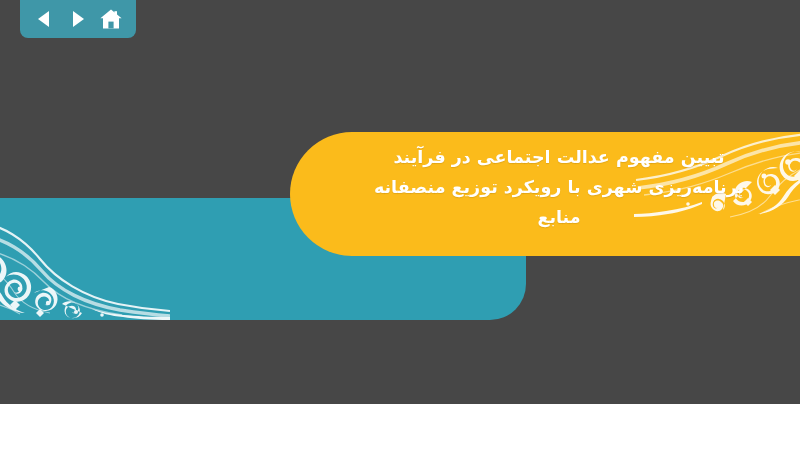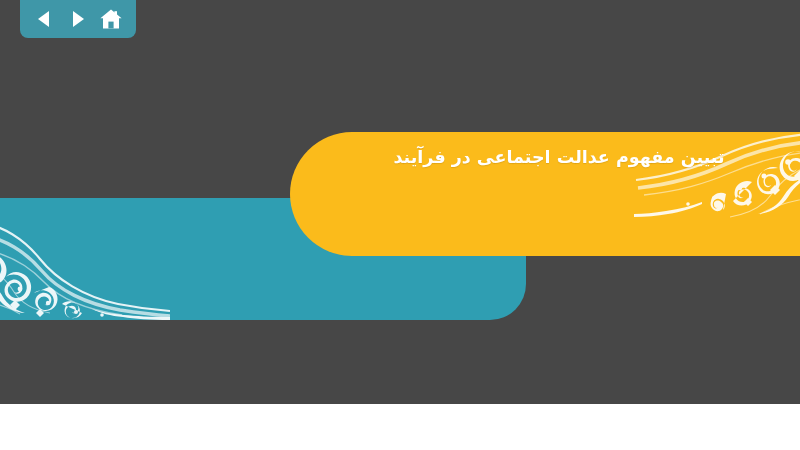--- a/index.html
+++ b/index.html
@@ -178,20 +178,22 @@
         <path d="M72,70 c-10,4 -22,7 -36,9 c-12,2 -22,3 -32,3 l0,3 c12,0 23,-1 34,-3 c13,-2 25,-6 34,-10 z"></path>
       </g>
       <g fill="none" stroke="#fff8e6" stroke-width="1.1" opacity="0.6">
         <path d="M180,34 c-16,5 -30,16 -40,30 c-8,11 -22,18 -40,21"></path>
         <path d="M180,66 c-20,3 -38,9 -50,16"></path>
       </g>
     </svg>
 
     <div id="title-text">
       <span class="title-line">تبیین مفهوم عدالت اجتماعی در فرآیند</span>
+      <span class="title-line">برنامه‌ریزی شهری با رویکرد توزیع منصفانه</span>
+      <span class="title-line">منابع</span>
     </div>
   </div>
 
   <div id="nav-toolbar">
     <button class="nav-btn" title="Previous">
       <svg width="22" height="22" viewBox="0 0 22 22">
         <polygon points="15,3 15,19 4,11" fill="#ffffff"></polygon>
       </svg>
     </button>
     <button class="nav-btn" title="Next">

